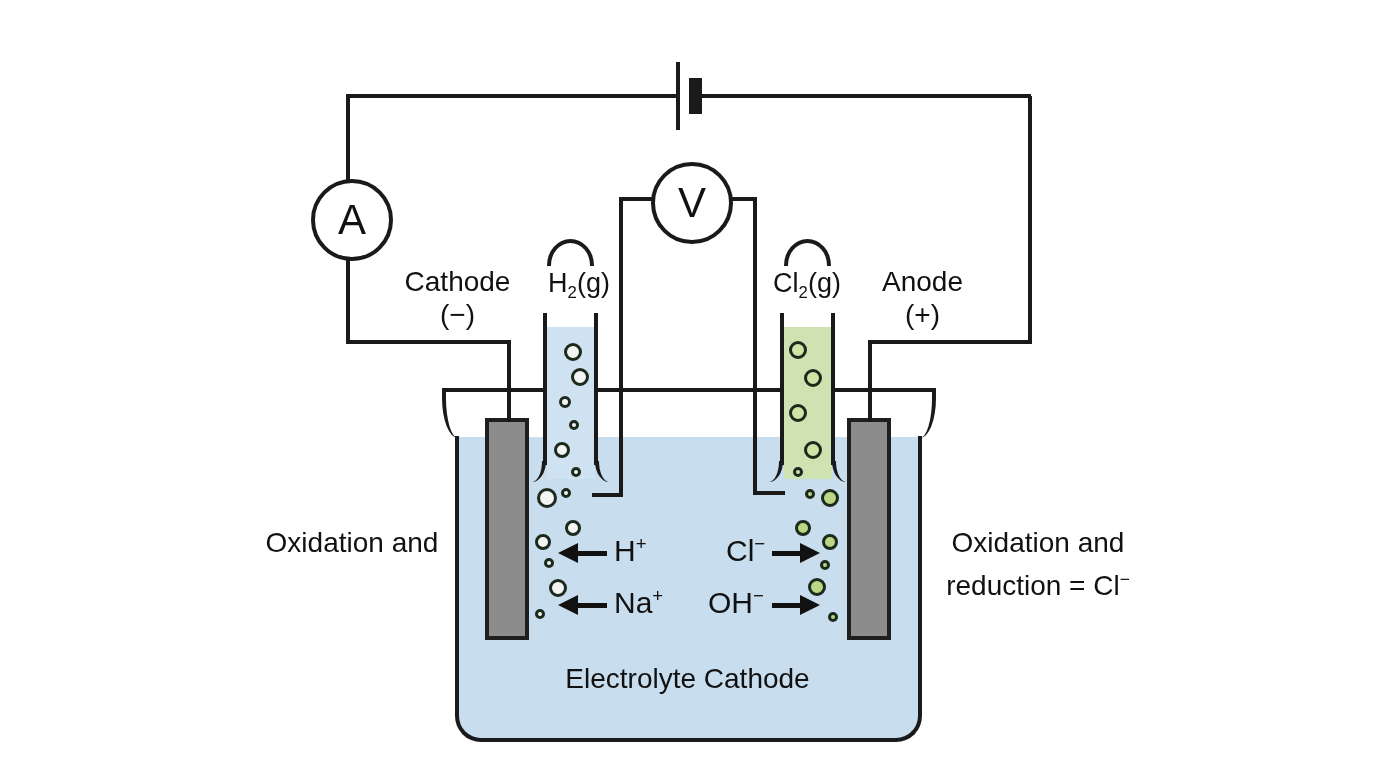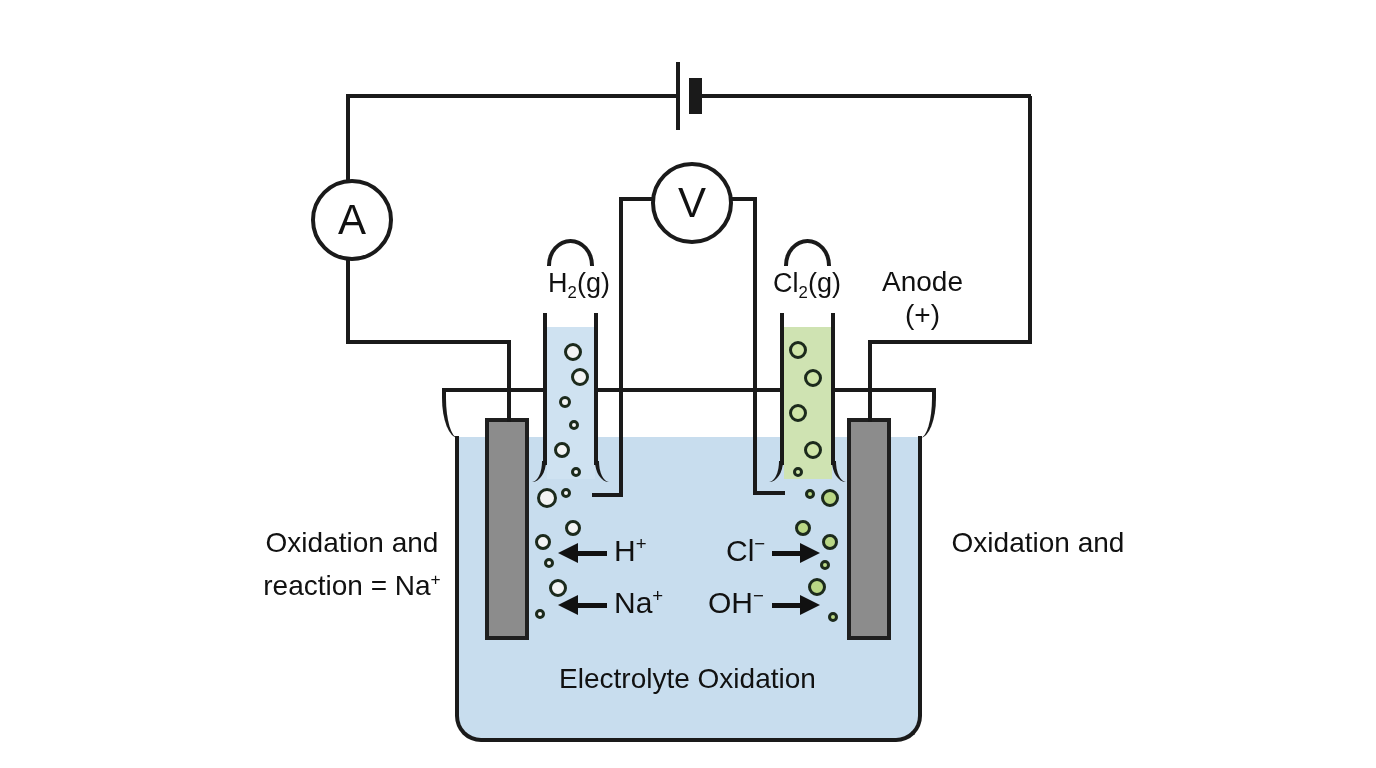--- a/index.html
+++ b/index.html
@@ -132,20 +132,24 @@
       <div class="bubble green-dark" style="left: 828px; top: 612px; width: 10px; height: 10px;"></div>
     </div>
 
   <div class="lbl" style="left:536px;top:267px;width:86px;font-size:27px">
     <span>H</span><sub>2</sub><span>(g)</span>
   </div>
   <div class="lbl" style="left:764px;top:267px;width:86px;font-size:27px">
     <span>Cl</span><sub>2</sub><span>(g)</span>
   </div>
 
+  <div class="lbl" style="left:385px;top:265px;width:145px">
+    <div>Cathode</div>
+    <div>(−)</div>
+  </div>
   <div class="lbl" style="left:860px;top:265px;width:125px">
     <div>Anode</div>
     <div>(+)</div>
   </div>
 
   <div class="arrow-head-left" style="left:558px;top:543px"></div>
   <div class="arrow-shaft" style="left:575px;top:551px;width:32px"></div>
   <div class="ion" style="left:614px;top:533px">
     <span>H</span><sup>+</sup>
   </div>
@@ -163,23 +167,23 @@
   <div class="arrow-head-right" style="left:800px;top:543px"></div>
 
   <div class="ion" style="left:708px;top:585px">
     <span>OH</span><sup>−</sup>
   </div>
   <div class="arrow-shaft" style="left:772px;top:603px;width:32px"></div>
   <div class="arrow-head-right" style="left:800px;top:595px"></div>
 
   <div class="lbl" style="left:232px;top:524px;width:240px;line-height:37px">
     <div>Oxidation and</div>
-    <div><span>reaction = Na</span><sup>+</sup></div>
   </div>
   <div class="lbl" style="left:928px;top:524px;width:220px;line-height:37px">
     <div>Oxidation and</div>
+    <div><span>reduction = Cl</span><sup>−</sup></div>
   </div>
 
   <div class="lbl" style="left:510px;top:660px;width:355px;line-height:37px">
-    <div>Electrolyte Oxidation</div>
+    <div>Electrolyte Cathode</div>
   </div>
 
 </div>
 
 </body></html>

